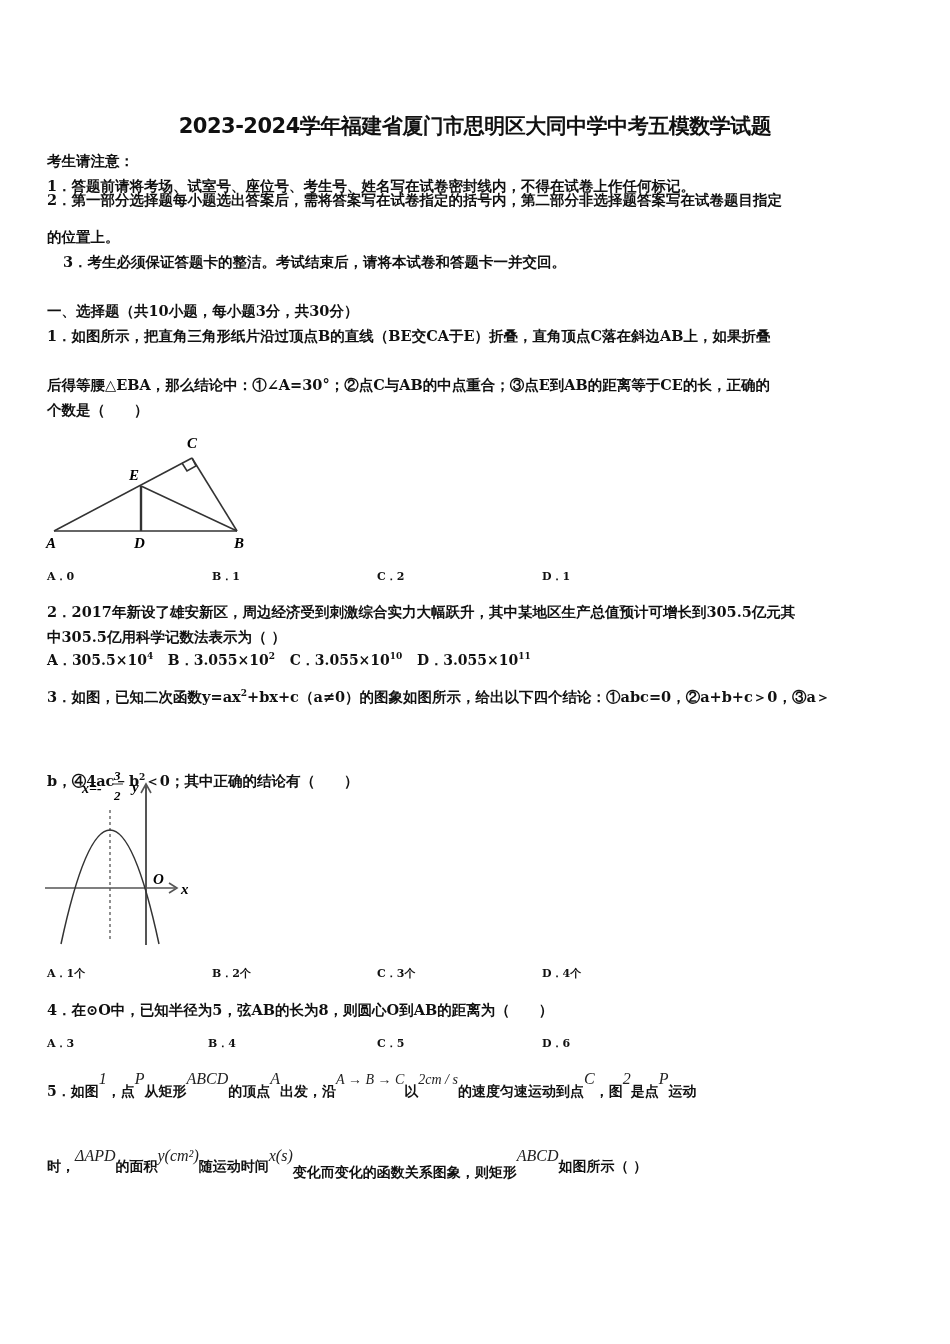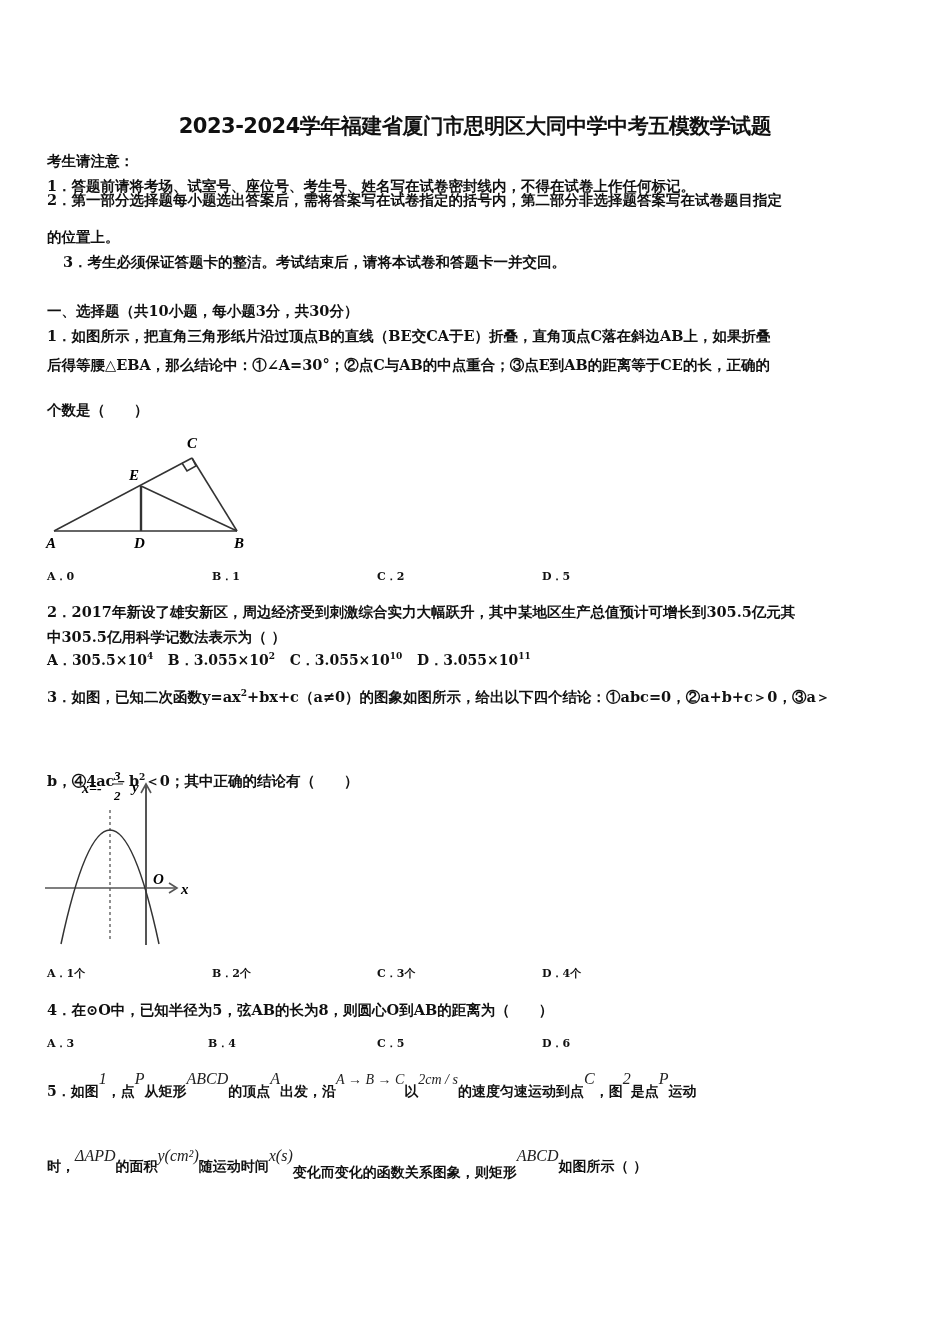--- a/index.html
+++ b/index.html
@@ -23,21 +23,21 @@
 
 <div class="abs line" style="top:152px;">考生请注意：</div>
 <div class="abs line" style="top:177px;">1．答题前请将考场、试室号、座位号、考生号、姓名写在试卷密封线内，不得在试卷上作任何标记。</div>
 <div class="abs line" style="top:191px;">2．第一部分选择题每小题选出答案后，需将答案写在试卷指定的括号内，第二部分非选择题答案写在试卷题目指定</div>
 <div class="abs line" style="top:228px;">的位置上。</div>
 <div class="abs line" style="top:253px;margin-left:16px;">3．考生必须保证答题卡的整洁。考试结束后，请将本试卷和答题卡一并交回。</div>
 
 <div class="abs line" style="top:302px;">一、选择题（共10小题，每小题3分，共30分）</div>
 
 <div class="abs line" style="top:327px;">1．如图所示，把直角三角形纸片沿过顶点B的直线（BE交CA于E）折叠，直角顶点C落在斜边AB上，如果折叠</div>
-<div class="abs line" style="top:356px;text-align:right;">后得等腰△EBA，那么结论中：①∠A=30°；②点C与AB的中点重合；③点E到AB的距离等于CE的长，正确的</div>
+<div class="abs line" style="top:376px;text-align:right;">后得等腰△EBA，那么结论中：①∠A=30°；②点C与AB的中点重合；③点E到AB的距离等于CE的长，正确的</div>
 <div class="abs line" style="top:401px;">个数是（　　）</div>
 
 <svg class="abs" style="left:40px; top:430px;" width="220" height="125">
   <g stroke="#333" stroke-width="1.6" fill="none">
     <line x1="14" y1="101" x2="197" y2="101"></line>
     <line x1="14" y1="101" x2="152" y2="28"></line>
     <line x1="152" y1="28" x2="197" y2="101"></line>
     <line x1="101" y1="56" x2="197" y2="101"></line>
     <line x1="101" y1="56" x2="101" y2="101" stroke-width="2.4"></line>
     <polyline points="142,33 147,41 156,36 152,28"></polyline>
@@ -45,21 +45,21 @@
   <text x="6" y="118" font-size="15">A</text>
   <text x="94" y="118" font-size="15">D</text>
   <text x="194" y="118" font-size="15">B</text>
   <text x="147" y="18" font-size="15">C</text>
   <text x="89" y="50" font-size="15">E</text>
 </svg>
 
 <div class="abs opt" style="left:47px; top:569px;">A．0</div>
 <div class="abs opt" style="left:212px; top:569px;">B．1</div>
 <div class="abs opt" style="left:377px; top:569px;">C．2</div>
-<div class="abs opt" style="left:542px; top:569px;">D．5</div>
+<div class="abs opt" style="left:542px; top:569px;">D．1</div>
 
 <div class="abs line" style="top:603px;">2．2017年新设了雄安新区，周边经济受到刺激综合实力大幅跃升，其中某地区生产总值预计可增长到305.5亿元其</div>
 <div class="abs line" style="top:628px;">中305.5亿用科学记数法表示为（  ）</div>
 <div class="abs opt" style="left:47px; top:652px; font-size:14px;">
   <span><span>A．</span><span>305.5×10</span><sup>4</sup></span>&nbsp;&nbsp;
   <span><span>B．</span><span>3.055×10</span><sup>2</sup></span>&nbsp;&nbsp;
   <span><span>C．</span><span>3.055×10</span><sup>10</sup></span>&nbsp;&nbsp;
   <span><span>D．</span><span>3.055×10</span><sup>11</sup></span>
 </div>
 

